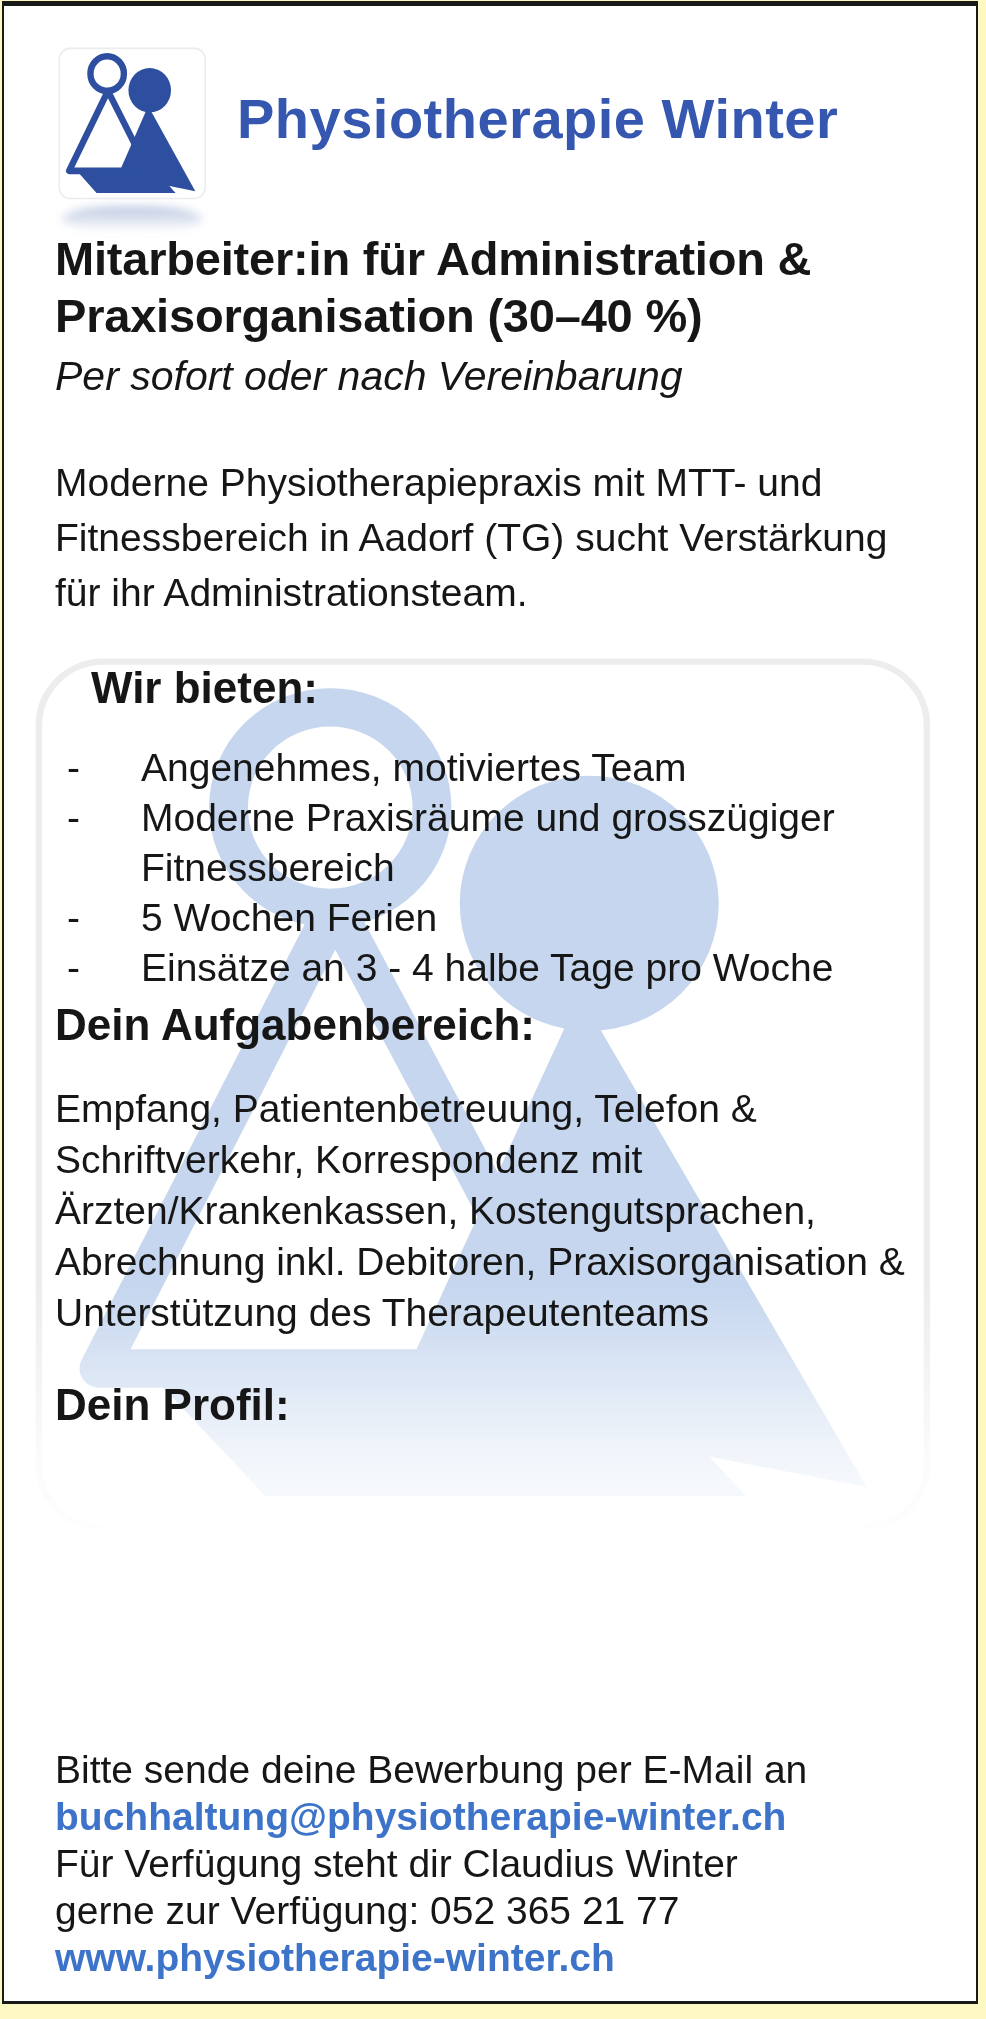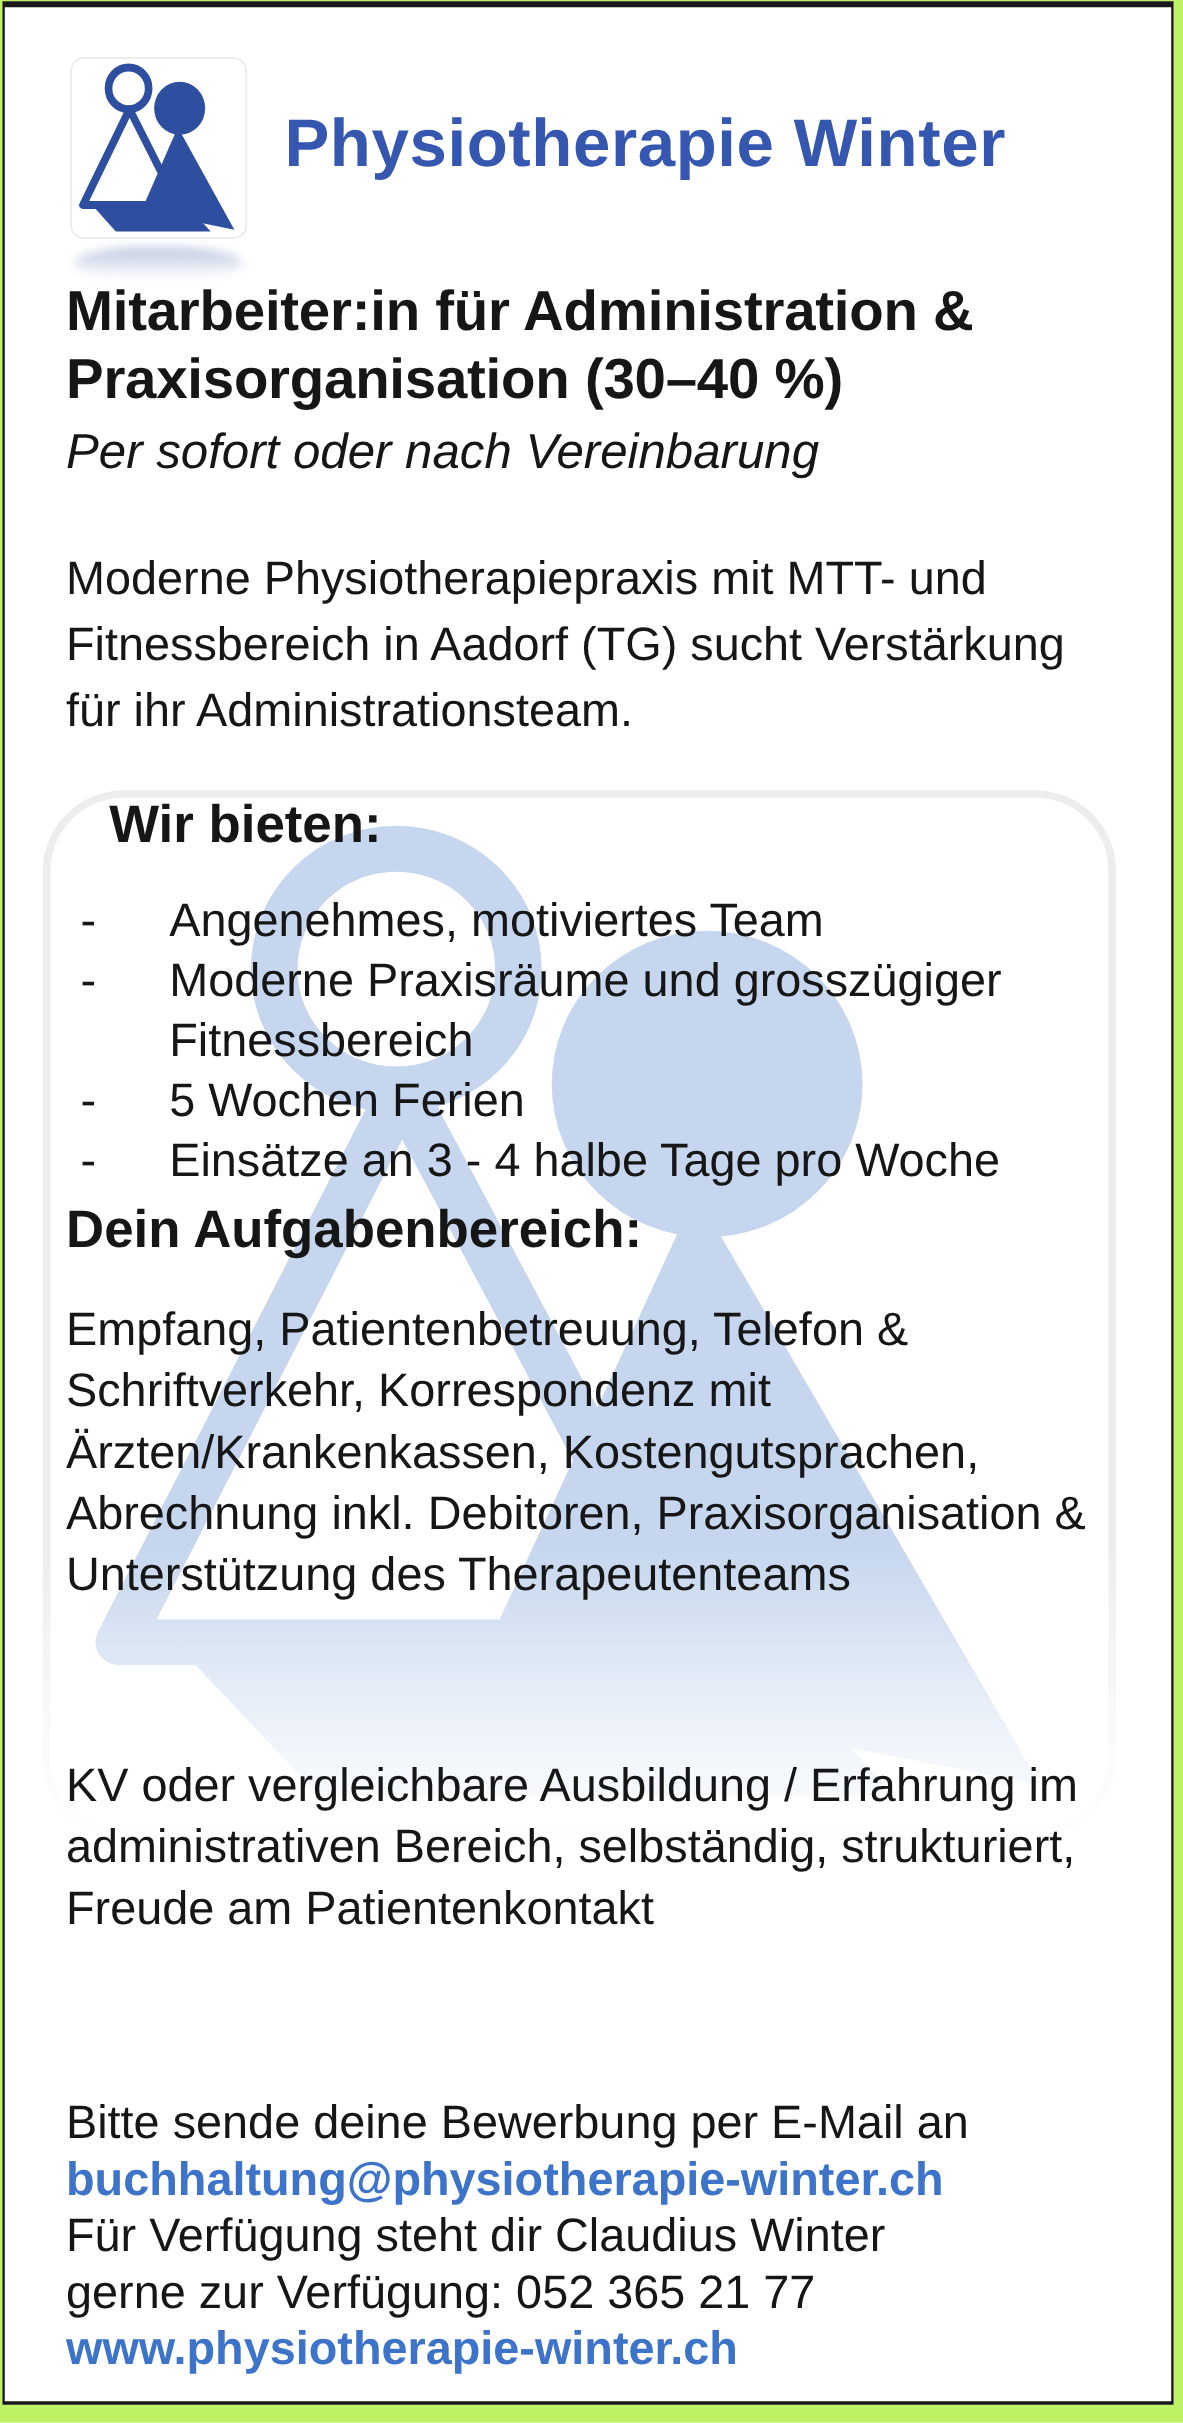--- a/index.html
+++ b/index.html
@@ -1,17 +1,17 @@
 <!DOCTYPE html>
 <html lang="de"><head>
 <meta charset="utf-8">
 <style>
   html,body{margin:0;padding:0;}
   body{font-family:"Liberation Sans",sans-serif;}
-  .page{position:relative;width:986px;height:2019px;background:#bef264;overflow:hidden;}
+  .page{position:relative;width:986px;height:2019px;background:#fef9c3;overflow:hidden;}
   .sheet{position:absolute;left:2px;top:1px;width:976px;height:2003px;box-sizing:border-box;
          background:#ffffff;border:2px solid #191919;border-top-width:5px;border-bottom-width:3px;z-index:0;}
   
   .figures{display:block;width:100%;height:100%;}
   .logo-wrap{position:absolute;left:57px;top:46px;width:152px;height:158px;z-index:2;}
   .logo-reflection{position:absolute;left:62px;top:206px;width:140px;height:26px;z-index:2;
          background:linear-gradient(to bottom,rgba(46,79,159,.32),rgba(46,79,159,0));
          filter:blur(4px);border-radius:50%/60%;}
   .logo-wrap .card{fill:#ffffff;stroke:#ececec;stroke-width:1;}
   .logo-wrap .oc{fill:none;stroke:#2e4f9f;stroke-width:4.2;stroke-linejoin:round;}
@@ -93,21 +93,21 @@
     </div>
     <div class="row">
       <span class="dash">-</span>
       <span class="txt">Einsätze an 3 - 4 halbe Tage pro Woche</span>
     </div>
   </div>
 
   <div class="abs sec-h tasks-h">Dein Aufgabenbereich:</div>
   <div class="abs tasks-p">Empfang, Patientenbetreuung, Telefon &amp; Schriftverkehr, Korrespondenz mit Ärzten/Krankenkassen, Kostengutsprachen, Abrechnung inkl. Debitoren, Praxisorganisation &amp; Unterstützung des Therapeutenteams</div>
 
-  <div class="abs profile-p">KV oder vergleichbare Ausbildung / Erfahrung im administrativen Bereich, selbständig, strukturiert, Freude am Patientenkontakt</div>
+  <div class="abs sec-h profile-h">Dein Profil:</div>
 
   <div class="abs contact-b">
     <div class="line">Bitte sende deine Bewerbung per E-Mail an</div>
     <div class="line"><a class="blue-link" href="#">buchhaltung@physiotherapie-winter.ch</a></div>
     <div class="line">Für Verfügung steht dir Claudius Winter</div>
     <div class="line">gerne zur Verfügung: 052 365 21 77</div>
     <div class="line"><a class="blue-link" href="#">www.physiotherapie-winter.ch</a></div>
   </div>
 </div>
 

